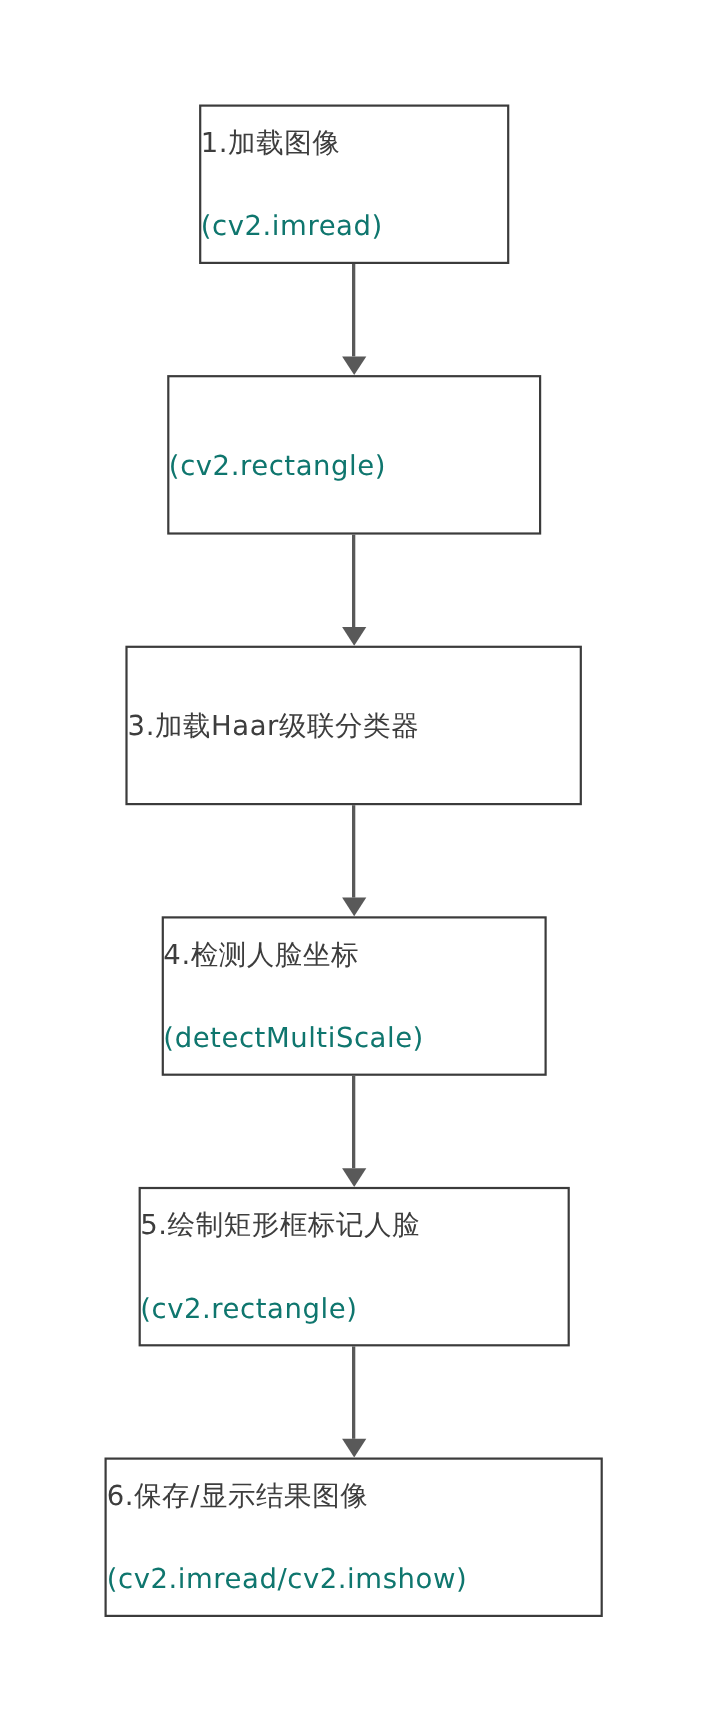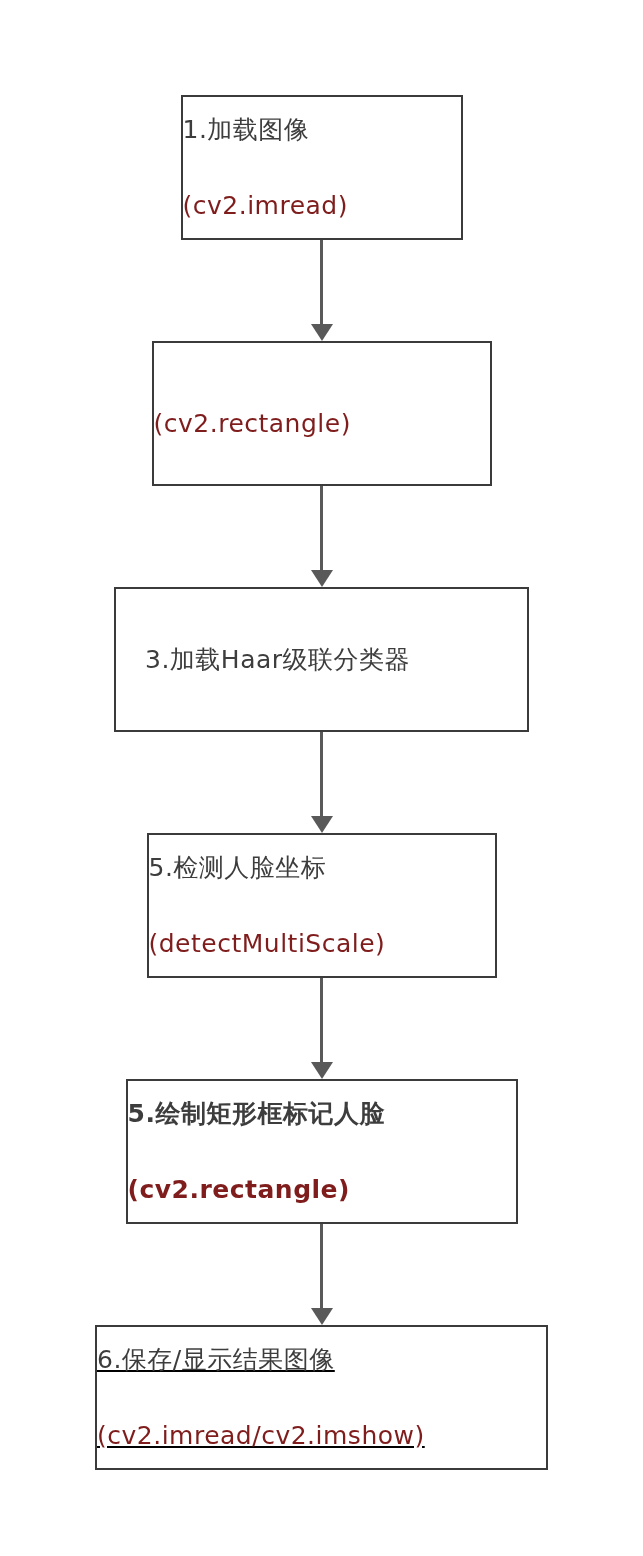--- a/index.html
+++ b/index.html
@@ -29,34 +29,34 @@
     background: #ffffff;
     display: flex;
     flex-direction: column;
     align-items: flex-start;
     justify-content: center;
     gap: 26px;
     text-align: center;
   }
   .node-0 { width: 282px; }
   .node-1 { width: 340px; }
-  .node-2 { width: 415px; padding-left: 29px; }
+  .node-2 { width: 415px; }
   .node-3 { width: 350px; }
-  .node-4 { width: 392px; font-weight: bold; }
-  .node-5 { width: 453px; text-decoration: underline; }
+  .node-4 { width: 392px; }
+  .node-5 { width: 453px; }
   .node-label {
     font-size: 25px;
     color: #3d3d3d;
     line-height: 1.2;
     letter-spacing: 0.5px;
     white-space: nowrap;
   }
   .node-code {
     font-size: 25px;
-    color: #7f1d1d;
+    color: #0f766e;
     line-height: 1.2;
     letter-spacing: 0.5px;
     white-space: nowrap;
     margin-top: 20px;
   }
   .connector {
     height: 101px;
     display: flex;
     flex-direction: column;
     align-items: center;
@@ -102,21 +102,21 @@
     <div class="node node-2">
       <div class="node-label">3.加载Haar级联分类器</div>
     </div>
 
     <div class="connector">
       <div class="connector-line"></div>
       <div class="connector-head"></div>
     </div>
 
     <div class="node node-3">
-      <div class="node-label">5.检测人脸坐标</div>
+      <div class="node-label">4.检测人脸坐标</div>
       <div class="node-code">(detectMultiScale)</div>
     </div>
 
     <div class="connector">
       <div class="connector-line"></div>
       <div class="connector-head"></div>
     </div>
 
     <div class="node node-4">
       <div class="node-label">5.绘制矩形框标记人脸</div>

